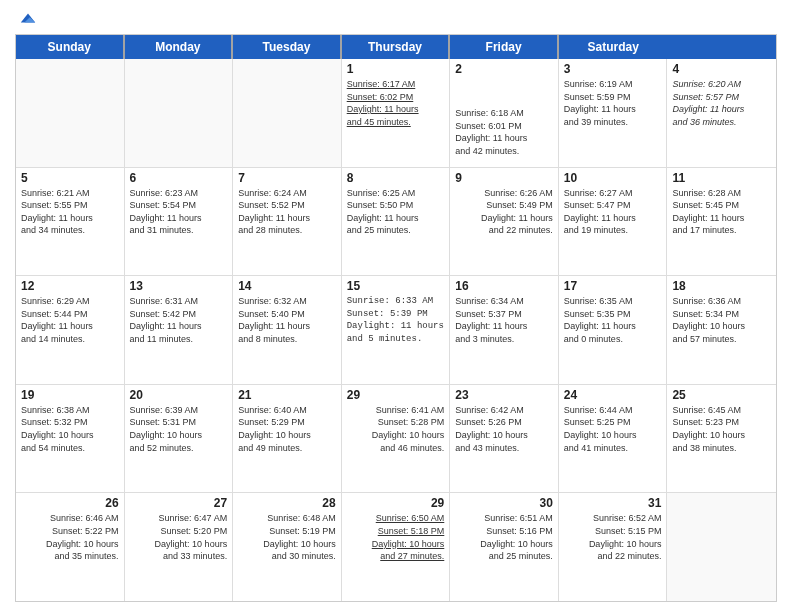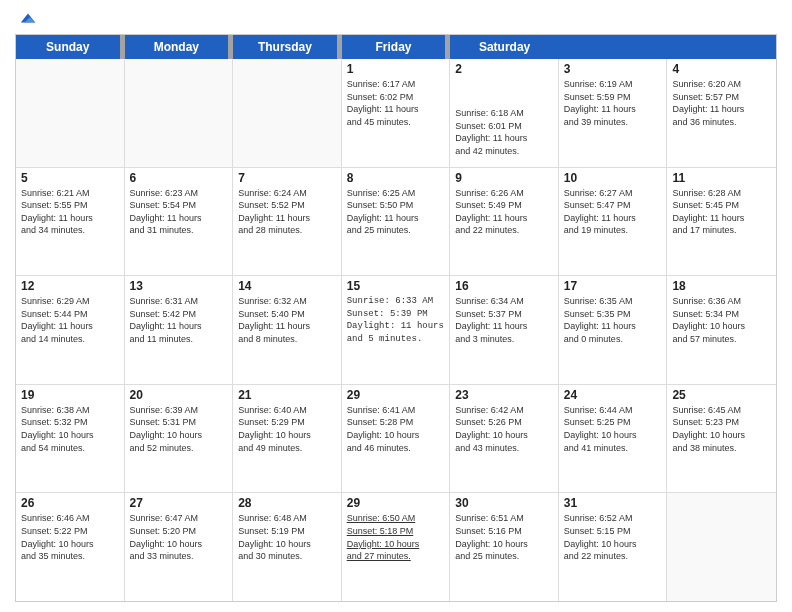--- a/index.html
+++ b/index.html
@@ -71,38 +71,39 @@
       display: grid;
       grid-template-columns: repeat(7, 1fr);
       background: #2060c0;
     }
     .cal-header-cell {
       color: #fff;
       font-size: 12px;
       font-weight: bold;
       text-align: center;
       padding: 5px 2px;
-      border-right: 5px solid #a3a3a3;
+      border-right: 2px solid #a3a3a3;
     }
     .cal-header-cell:last-child {
       border-right: none;
     }
     .cal-body {
       flex: 1;
       display: flex;
       flex-direction: column;
     }
     .cal-row {
       display: grid;
       grid-template-columns: repeat(7, 1fr);
       flex: 1;
       border-bottom: 1px solid #ddd;
     }
     .cal-row:last-child {
       border-bottom: none;
+      text-align: right;
     }
     .cal-cell {
       border-right: 1px solid #ddd;
       padding: 3px 5px;
       font-size: 9.5px;
       color: #333;
       background: #fff;
       vertical-align: top;
       min-height: 0;
     }
@@ -142,53 +143,54 @@
     <div class="title-block">
       <div class="title-month"></div>
       <div class="title-location"></div>
     </div>
   </div>
 
   <div class="calendar">
     <div class="cal-header">
     <div class="cal-header-cell">Sunday</div>
         <div class="cal-header-cell">Monday</div>
+        <div class="cal-header-cell">Tuesday</div>
         <div class="cal-header-cell">Thursday</div>
         <div class="cal-header-cell">Friday</div>
         <div class="cal-header-cell">Saturday</div>
       </div>
     <div class="cal-body">
     <div class="cal-row">
           <div class="cal-cell empty"></div>
           <div class="cal-cell empty"></div>
           <div class="cal-cell empty"></div>
           <div class="cal-cell">
             <div class="day-num">1</div>
-            <div class="cell-info" style="white-space: pre-line;">Sunrise: 6:17 AM
+            <div class="cell-info" style="white-space: pre-line; text-decoration: underline;">Sunrise: 6:17 AM
 Sunset: 6:02 PM
 Daylight: 11 hours
 and 45 minutes.</div>
           </div>
           <div class="cal-cell">
             <div class="day-num">2</div>
             <div class="cell-info" style="white-space: pre-line; margin-top: 31px;">Sunrise: 6:18 AM
 Sunset: 6:01 PM
 Daylight: 11 hours
 and 42 minutes.</div>
           </div>
           <div class="cal-cell">
             <div class="day-num">3</div>
             <div class="cell-info" style="white-space: pre-line;">Sunrise: 6:19 AM
 Sunset: 5:59 PM
 Daylight: 11 hours
 and 39 minutes.</div>
           </div>
           <div class="cal-cell">
             <div class="day-num">4</div>
-            <div class="cell-info" style="white-space: pre-line;">Sunrise: 6:20 AM
+            <div class="cell-info" style="white-space: pre-line; font-style: italic;">Sunrise: 6:20 AM
 Sunset: 5:57 PM
 Daylight: 11 hours
 and 36 minutes.</div>
           </div>
         </div>
         <div class="cal-row">
           <div class="cal-cell">
             <div class="day-num">5</div>
             <div class="cell-info" style="white-space: pre-line;">Sunrise: 6:21 AM
 Sunset: 5:55 PM
@@ -211,21 +213,21 @@
           </div>
           <div class="cal-cell">
             <div class="day-num">8</div>
             <div class="cell-info" style="white-space: pre-line;">Sunrise: 6:25 AM
 Sunset: 5:50 PM
 Daylight: 11 hours
 and 25 minutes.</div>
           </div>
           <div class="cal-cell">
             <div class="day-num">9</div>
-            <div class="cell-info" style="white-space: pre-line;">Sunrise: 6:26 AM
+            <div class="cell-info" style="white-space: pre-line; text-align: right;">Sunrise: 6:26 AM
 Sunset: 5:49 PM
 Daylight: 11 hours
 and 22 minutes.</div>
           </div>
           <div class="cal-cell">
             <div class="day-num">10</div>
             <div class="cell-info" style="white-space: pre-line;">Sunrise: 6:27 AM
 Sunset: 5:47 PM
 Daylight: 11 hours
 and 19 minutes.</div>
@@ -306,21 +308,21 @@
           </div>
           <div class="cal-cell">
             <div class="day-num">21</div>
             <div class="cell-info" style="white-space: pre-line;">Sunrise: 6:40 AM
 Sunset: 5:29 PM
 Daylight: 10 hours
 and 49 minutes.</div>
           </div>
           <div class="cal-cell">
             <div class="day-num">29</div>
-            <div class="cell-info" style="white-space: pre-line;">Sunrise: 6:41 AM
+            <div class="cell-info" style="white-space: pre-line; text-align: right;">Sunrise: 6:41 AM
 Sunset: 5:28 PM
 Daylight: 10 hours
 and 46 minutes.</div>
           </div>
           <div class="cal-cell">
             <div class="day-num">23</div>
             <div class="cell-info" style="white-space: pre-line;">Sunrise: 6:42 AM
 Sunset: 5:26 PM
 Daylight: 10 hours
 and 43 minutes.</div>

